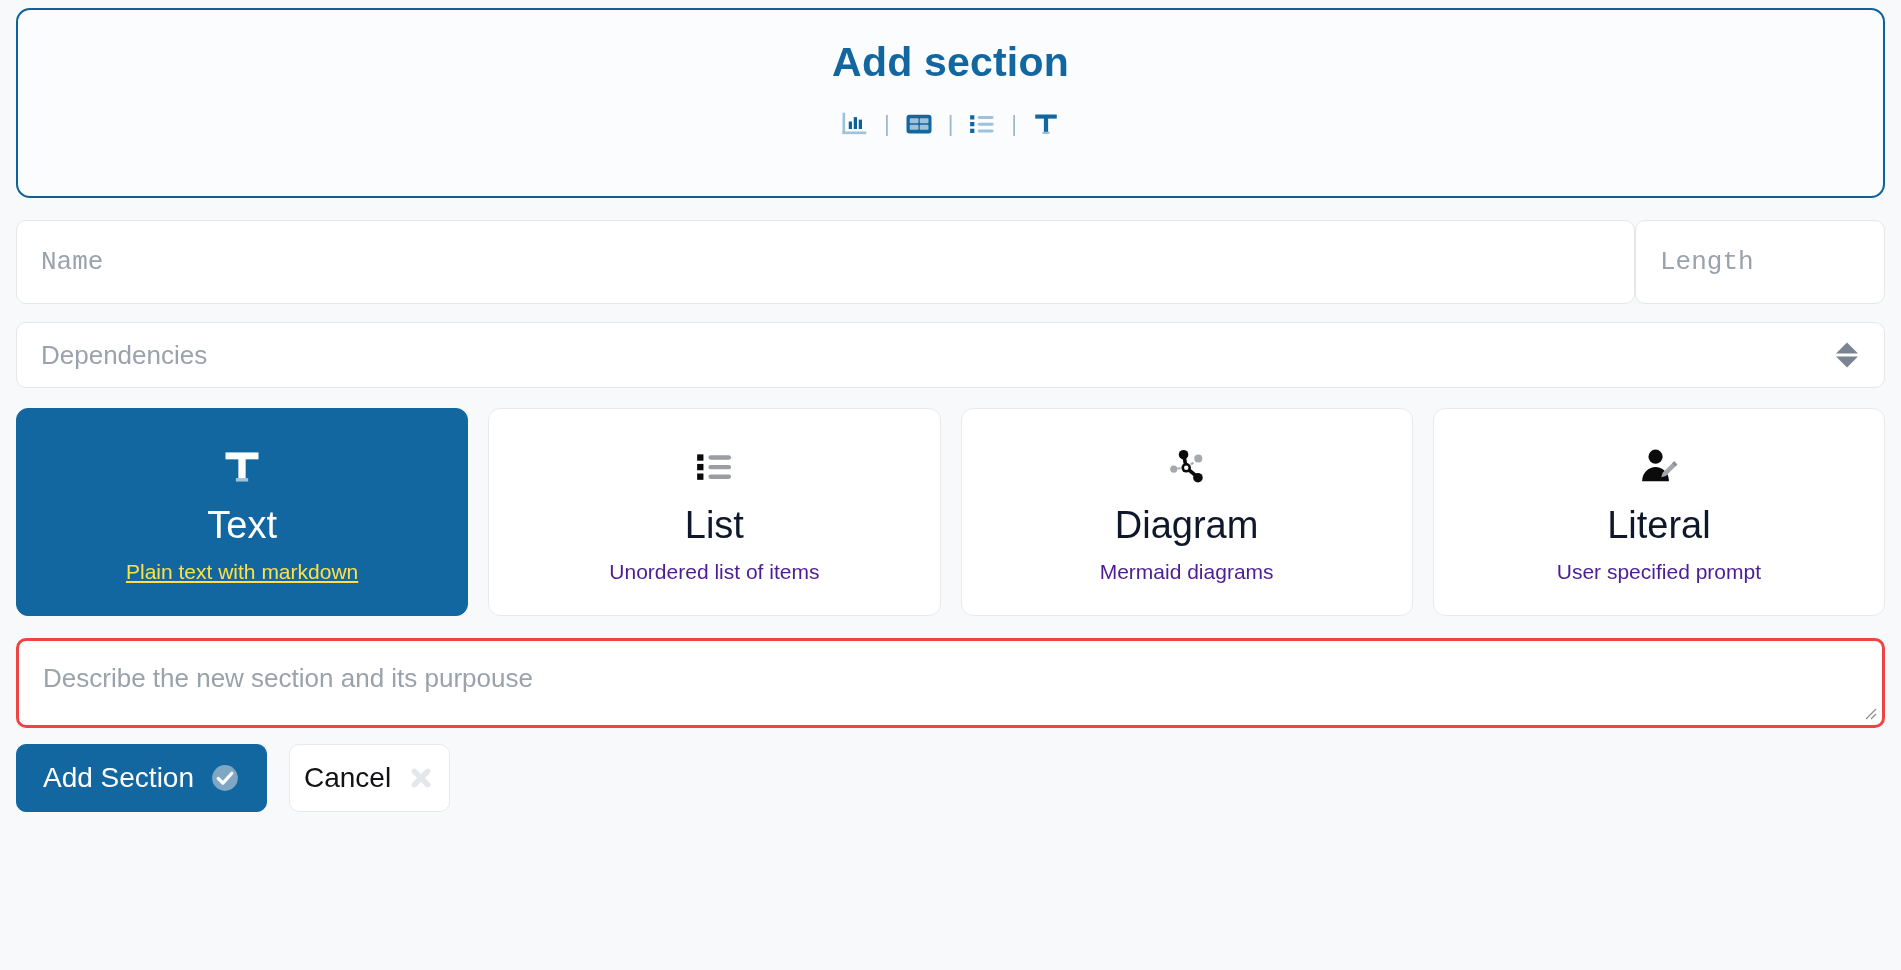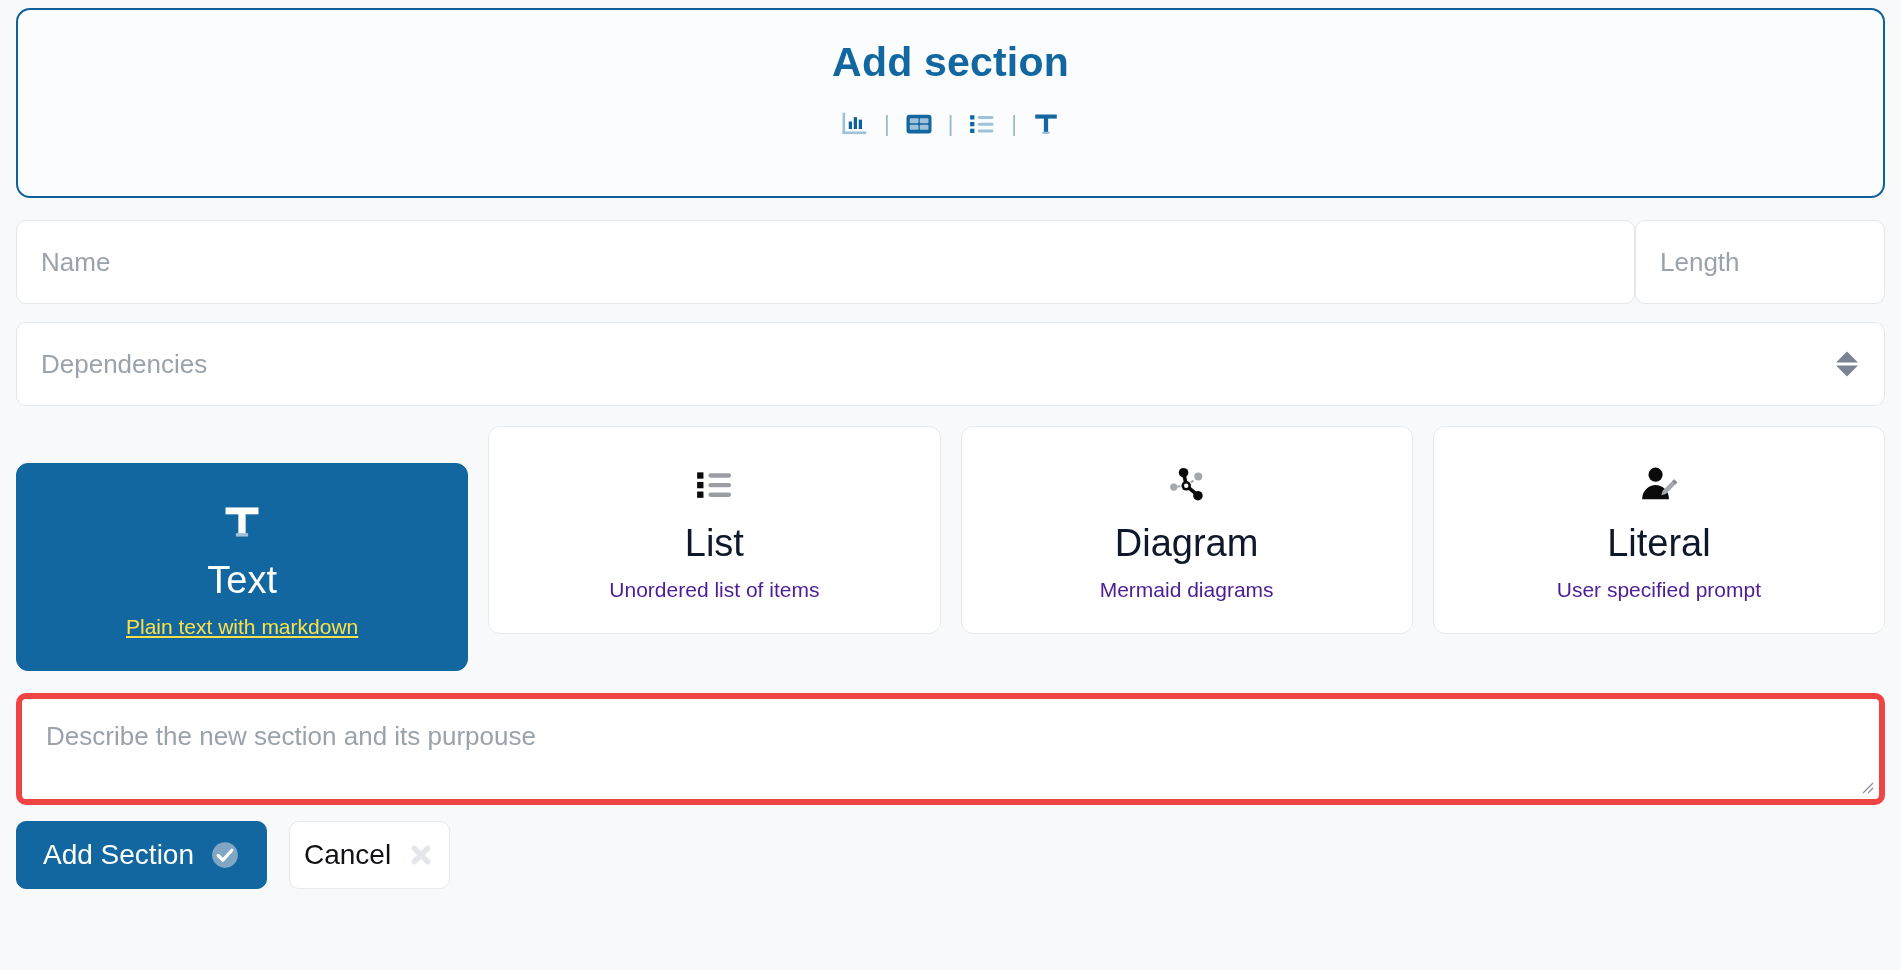--- a/index.html
+++ b/index.html
@@ -54,38 +54,39 @@
     padding: 0 14px;
     line-height: 1;
     user-select: none;
   }
   .hicon { display: inline-flex; align-items: center; justify-content: center; }
 
   
   .row-inputs {
     display: flex;
     margin-top: 22px;
+    font-family: Liberation Mono, monospace;
   }
   .field {
     background: #ffffff;
     border: 1px solid #e4e7ea;
     border-radius: 10px;
     height: 84px;
     display: flex;
     align-items: center;
     padding: 0 24px;
     font-size: 26px;
     color: #9aa2ab;
   }
   .field-name { flex: 1 1 auto; }
   .field-length { width: 250px; }
 
   .field-deps {
     margin-top: 18px;
-    height: 84px;
+    height: 66px;
     position: relative;
     justify-content: flex-start;
   }
   .deps-arrows {
     position: absolute;
     right: 26px;
     top: 50%;
     transform: translateY(-50%);
     display: flex;
     flex-direction: column;
@@ -118,21 +119,20 @@
     height: 208px;
     display: flex;
     flex-direction: column;
     align-items: center;
     justify-content: center;
     cursor: pointer;
   }
   .card.selected {
     background: #1267a0;
     border-color: #1267a0;
-    margin-top: 37px;
   }
   .card-icon {
     height: 54px;
     display: flex;
     align-items: center;
     justify-content: center;
     margin-bottom: 12px;
   }
   .card-title {
     font-size: 38px;
@@ -145,23 +145,23 @@
     font-size: 21px;
     color: #4c1d95;
   }
   .card.selected .card-desc { color: #fde047; text-decoration: underline; }
 
   
   .describe {
     margin-top: 22px;
     position: relative;
     background: #ffffff;
-    border: 6px solid #ef4444;
+    border: 3px solid #ef4444;
     border-radius: 10px;
-    height: 112px;
+    height: 90px;
     padding: 22px 24px;
     font-size: 26px;
     color: #9aa2ab;
   }
   .resize-grip {
     position: absolute;
     right: 4px;
     bottom: 4px;
     width: 16px;
     height: 16px;

